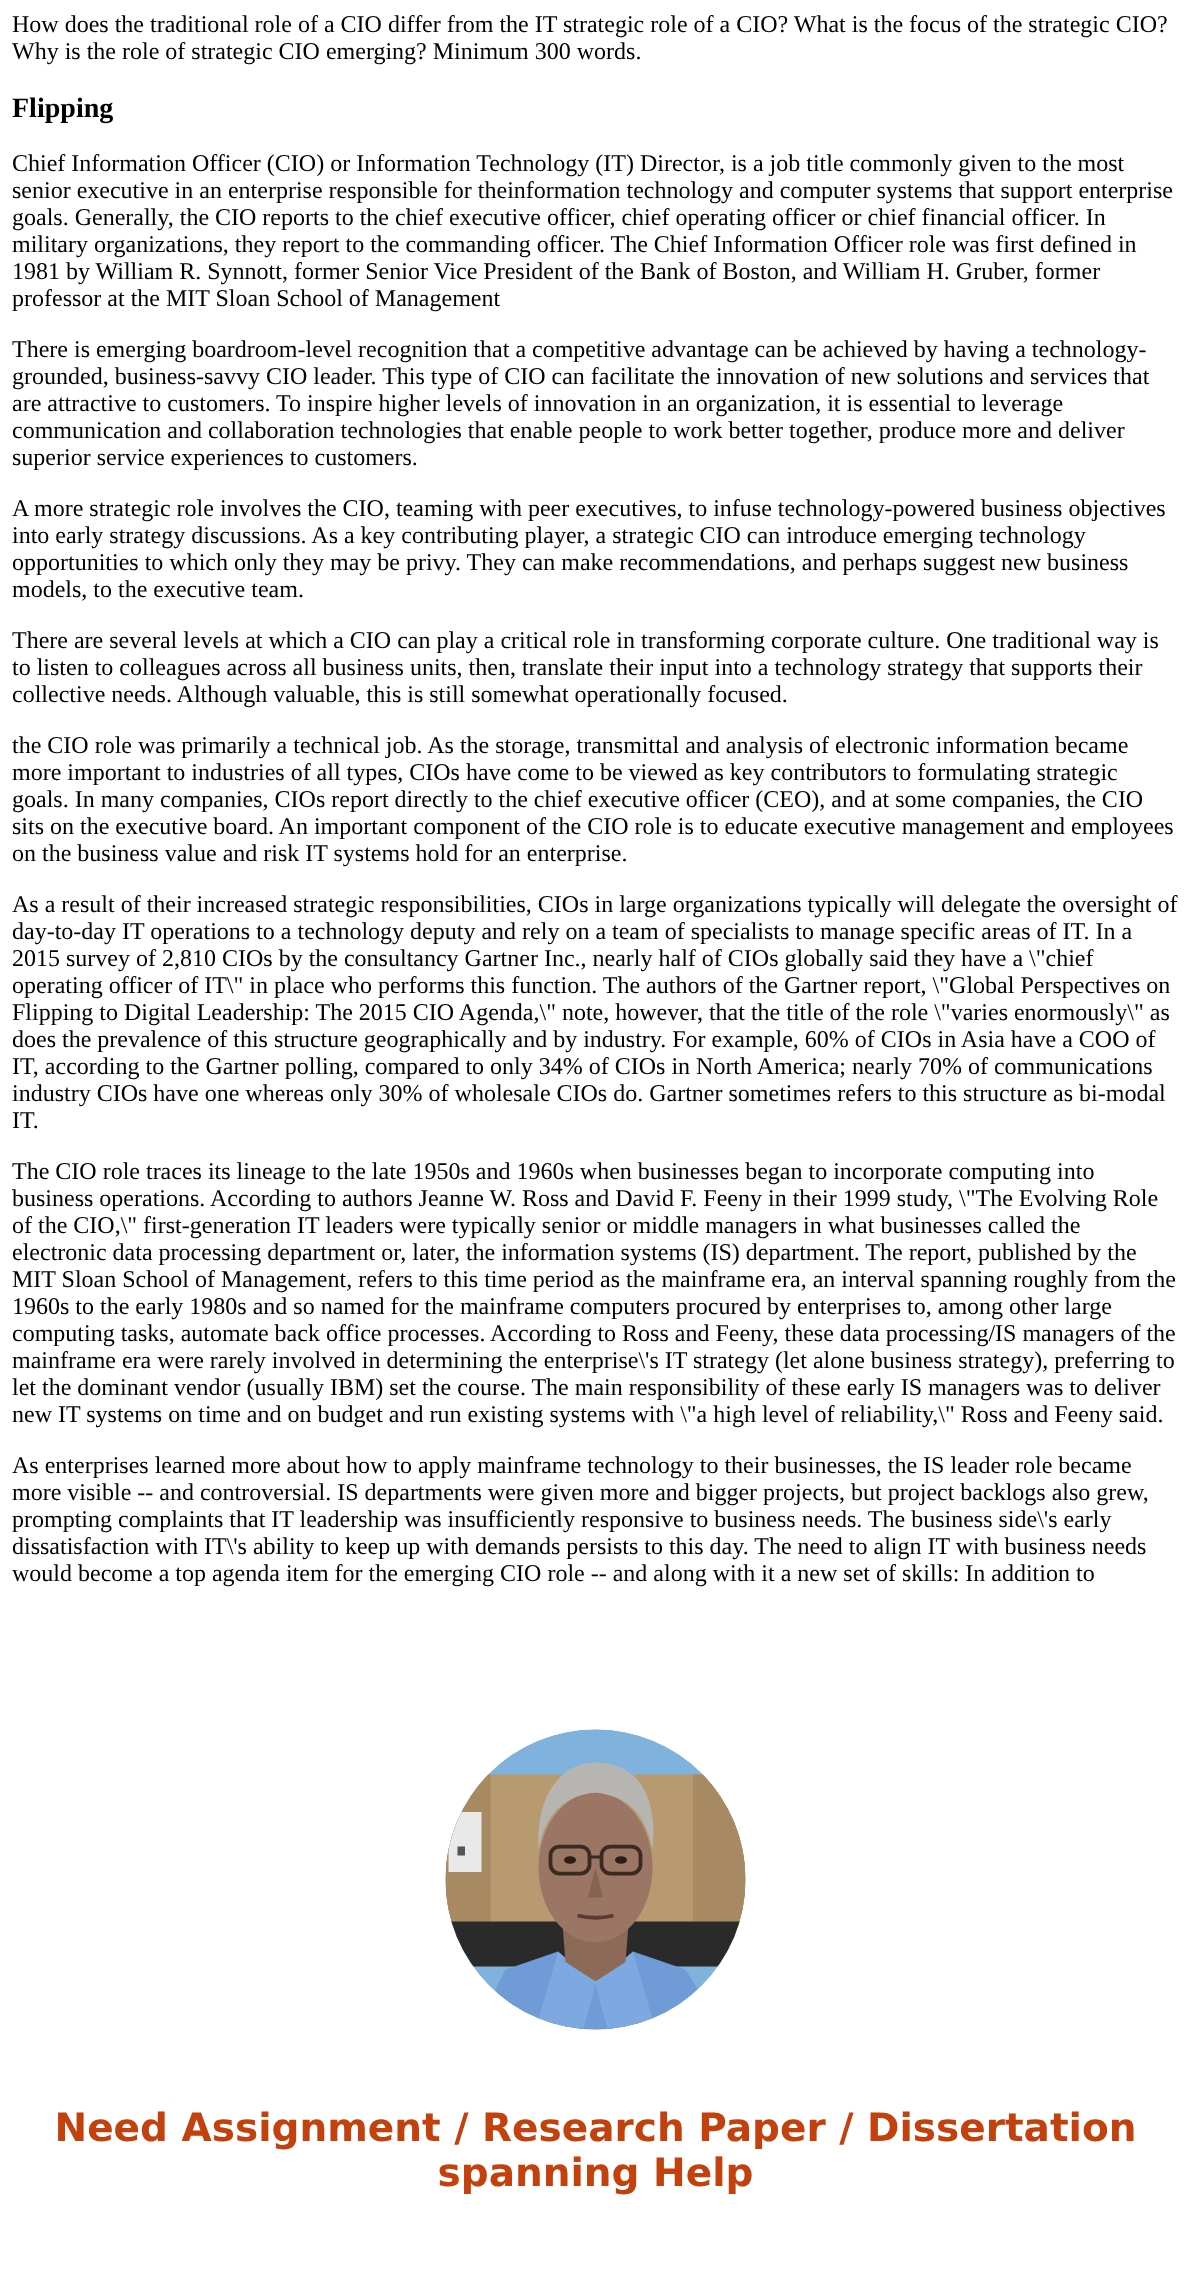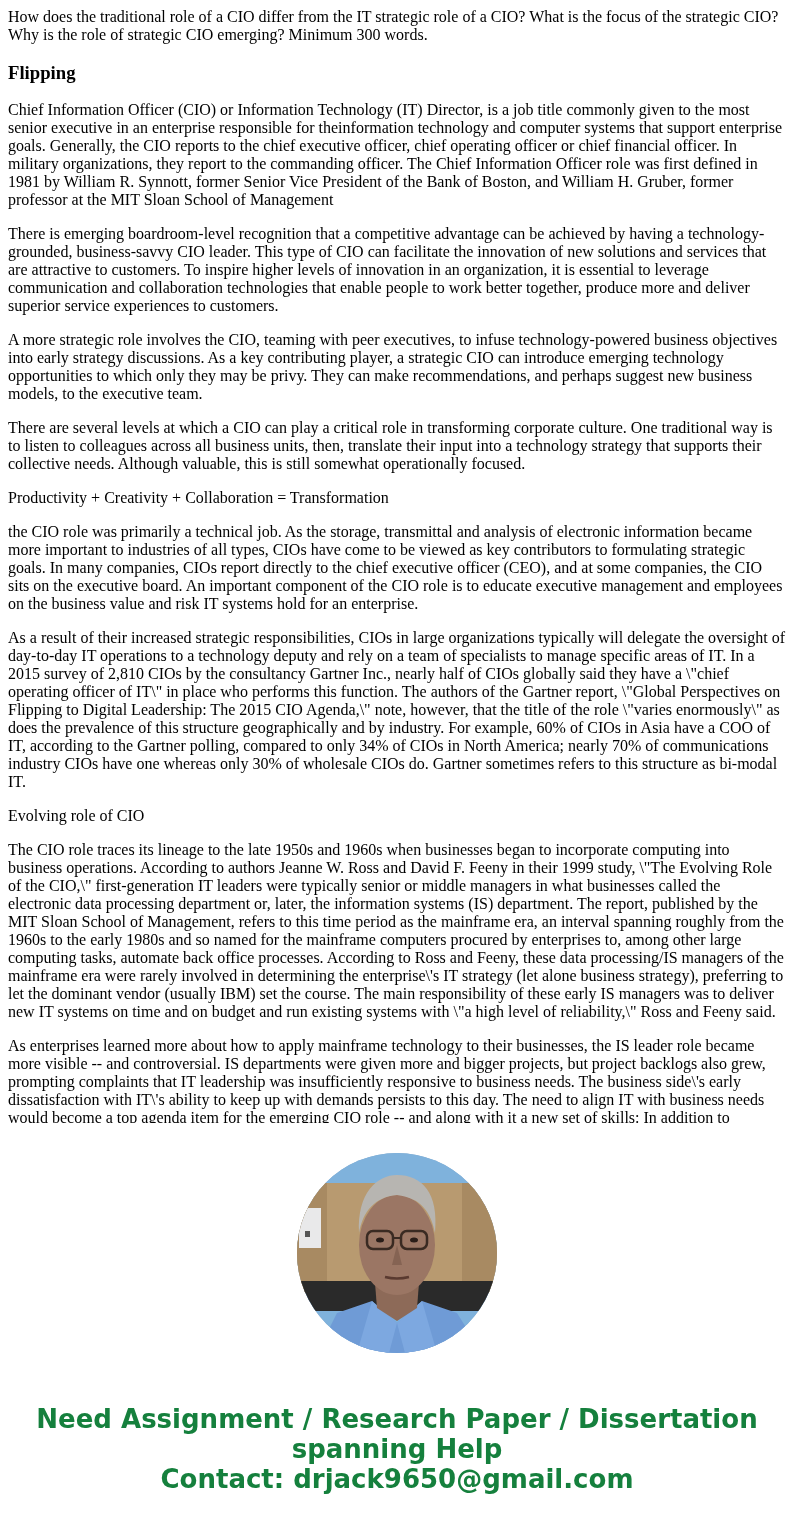--- a/index.html
+++ b/index.html
@@ -54,41 +54,39 @@
     .promo {
       position: absolute;
       left: 0;
       top: 1404px;
       width: 794px;
       text-align: center;
       font-family: "DejaVu Sans", sans-serif;
       font-weight: bold;
       font-size: 26px;
       line-height: 30px;
-      color: #15803d;
+      color: #c2410c;
     }
     .promo div { margin: 0; }
   </style>
 </head>
 <body>
 
 <div class="content">
   <div class="question">How does the traditional role of a CIO differ from the IT strategic role of a CIO? What is the focus of the strategic CIO? Why is the role of strategic CIO emerging? Minimum 300 words.</div>
 
   <h3 class="solution-heading">Flipping</h3>
 
   <p><b>Chief Information Officer</b><span> (</span><b>CIO</b><span>) or </span><b>Information Technology</b><span> (</span><b>IT</b><span>) </span><b>Director</b><span>, is a job title commonly given to the most senior executive in an enterprise responsible for theinformation technology and computer systems that support enterprise goals. Generally, the CIO reports to the chief executive officer, chief operating officer or chief financial officer. In military organizations, they report to the commanding officer. The Chief Information Officer role was first defined in 1981 by William R. Synnott, former Senior Vice President of the Bank of Boston, and William H. Gruber, former professor at the MIT Sloan School of Management</span></p>
 
   <p>There is emerging boardroom-level recognition that a competitive advantage can be achieved by having a technology-grounded, business-savvy CIO leader. This type of CIO can facilitate the innovation of new solutions and services that are attractive to customers. To inspire higher levels of innovation in an organization, it is essential to leverage communication and collaboration technologies that enable people to work better together, produce more and deliver superior service experiences to customers.</p>
   <p>A more strategic role involves the CIO, teaming with peer executives, to infuse technology-powered business objectives into early strategy discussions. As a key contributing player, a strategic CIO can introduce emerging technology opportunities to which only they may be privy. They can make recommendations, and perhaps suggest new business models, to the executive team.</p>
   <p>There are several levels at which a CIO can play a critical role in transforming corporate culture. One traditional way is to listen to colleagues across all business units, then, translate their input into a technology strategy that supports their collective needs. Although valuable, this is still somewhat operationally focused.</p>
-  <p>Productivity + Creativity + Collaboration = Transformation</p>
   <p>the CIO role was primarily a technical job. As the storage, transmittal and analysis of electronic information became more important to industries of all types, CIOs have come to be viewed as key contributors to formulating strategic goals. In many companies, CIOs report directly to the chief executive officer (CEO), and at some companies, the CIO sits on the executive board. An important component of the CIO role is to educate executive management and employees on the business value and risk IT systems hold for an enterprise.</p>
   <p>As a result of their increased strategic responsibilities, CIOs in large organizations typically will delegate the oversight of day-to-day IT operations to a technology deputy and rely on a team of specialists to manage specific areas of IT. In a 2015 survey of 2,810 CIOs by the consultancy Gartner Inc., nearly half of CIOs globally said they have a \"chief operating officer of IT\" in place who performs this function. The authors of the Gartner report, \"Global Perspectives on Flipping to Digital Leadership: The 2015 CIO Agenda,\" note, however, that the title of the role \"varies enormously\" as does the prevalence of this structure geographically and by industry. For example, 60% of CIOs in Asia have a COO of IT, according to the Gartner polling, compared to only 34% of CIOs in North America; nearly 70% of communications industry CIOs have one whereas only 30% of wholesale CIOs do. Gartner sometimes refers to this structure as bi-modal IT.</p>
-  <p>Evolving role of CIO</p>
   <p>The CIO role traces its lineage to the late 1950s and 1960s when businesses began to incorporate computing into business operations. According to authors Jeanne W. Ross and David F. Feeny in their 1999 study, \"The Evolving Role of the CIO,\" first-generation IT leaders were typically senior or middle managers in what businesses called the electronic data processing department or, later, the information systems (IS) department. The report, published by the MIT Sloan School of Management, refers to this time period as the mainframe era, an interval spanning roughly from the 1960s to the early 1980s and so named for the mainframe computers procured by enterprises to, among other large computing tasks, automate back office processes. According to Ross and Feeny, these data processing/IS managers of the mainframe era were rarely involved in determining the enterprise\'s IT strategy (let alone business strategy), preferring to let the dominant vendor (usually IBM) set the course. The main responsibility of these early IS managers was to deliver new IT systems on time and on budget and run existing systems with \"a high level of reliability,\" Ross and Feeny said.</p>
   <p>As enterprises learned more about how to apply mainframe technology to their businesses, the IS leader role became more visible -- and controversial. IS departments were given more and bigger projects, but project backlogs also grew, prompting complaints that IT leadership was insufficiently responsive to business needs. The business side\'s early dissatisfaction with IT\'s ability to keep up with demands persists to this day. The need to align IT with business needs would become a top agenda item for the emerging CIO role -- and along with it a new set of skills: In addition to</p>
 </div>
 
 <div class="avatar-wrap">
   <svg width="200" height="200" viewBox="0 0 200 200">
 
     <rect x="0" y="0" width="200" height="200" fill="#7fb2dc"></rect>
 
     <rect x="0" y="30" width="200" height="110" fill="#b89a70"></rect>
@@ -119,14 +117,13 @@
 
     <path d="M100 92 L95 112 L105 112 Z" fill="#856353"></path>
 
     <path d="M88 124 Q100 127 112 124" stroke="#5a3a30" stroke-width="2.5" fill="none"></path>
   </svg>
 </div>
 
 <div class="promo">
   <div>Need Assignment / Research Paper / Dissertation</div>
   <div>spanning Help</div>
-  <div>Contact: drjack9650@gmail.com</div>
 </div>
 
 </body></html>

